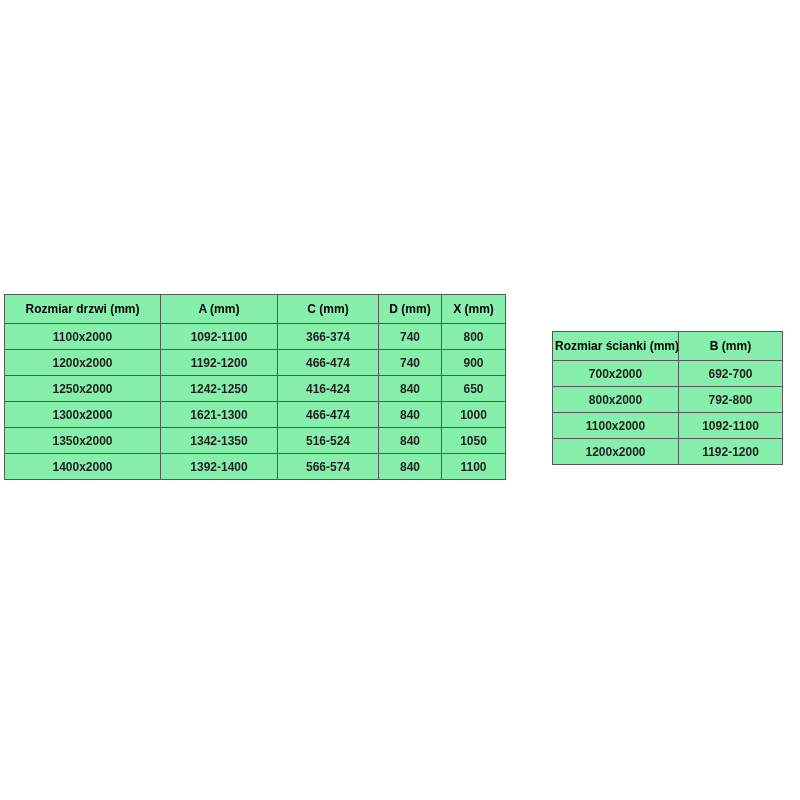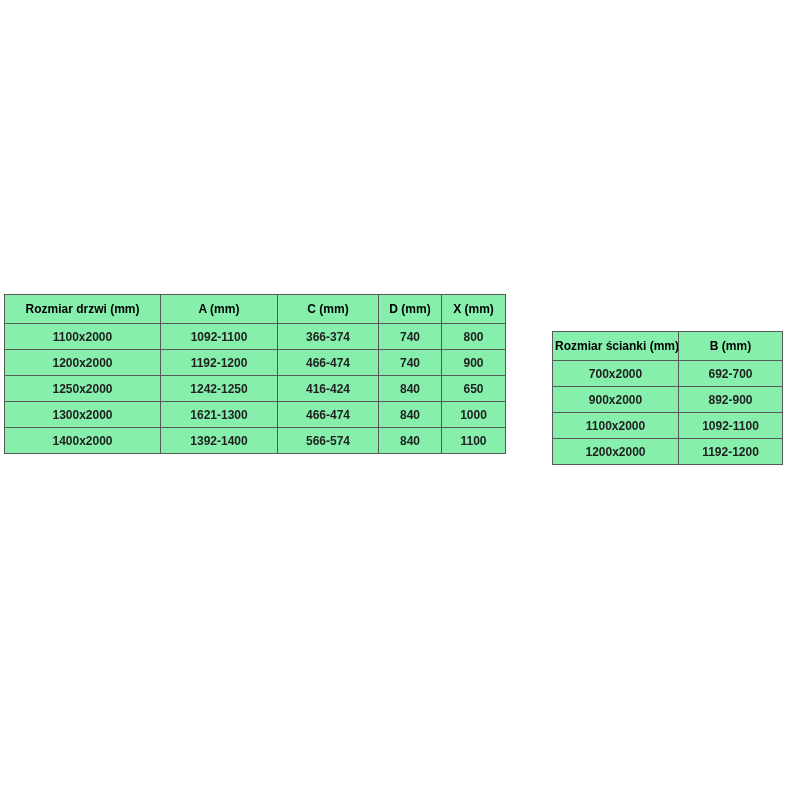--- a/index.html
+++ b/index.html
@@ -86,20 +86,27 @@
         <td>650</td>
       </tr>
       <tr>
         <td>1300x2000</td>
         <td>1621-1300</td>
         <td>466-474</td>
         <td>840</td>
         <td>1000</td>
       </tr>
       <tr>
+        <td>1350x2000</td>
+        <td>1342-1350</td>
+        <td>516-524</td>
+        <td>840</td>
+        <td>1050</td>
+      </tr>
+      <tr>
         <td>1400x2000</td>
         <td>1392-1400</td>
         <td>566-574</td>
         <td>840</td>
         <td>1100</td>
       </tr>
     </tbody>
   </table>
 
   <table id="wall-table" class="spec-table">
@@ -112,22 +119,22 @@
         <th>Rozmiar ścianki (mm)</th>
         <th>B (mm)</th>
       </tr>
     </thead>
     <tbody>
       <tr>
         <td>700x2000</td>
         <td>692-700</td>
       </tr>
       <tr>
-        <td>900x2000</td>
-        <td>892-900</td>
+        <td>800x2000</td>
+        <td>792-800</td>
       </tr>
       <tr>
         <td>1100x2000</td>
         <td>1092-1100</td>
       </tr>
       <tr>
         <td>1200x2000</td>
         <td>1192-1200</td>
       </tr>
     </tbody>

